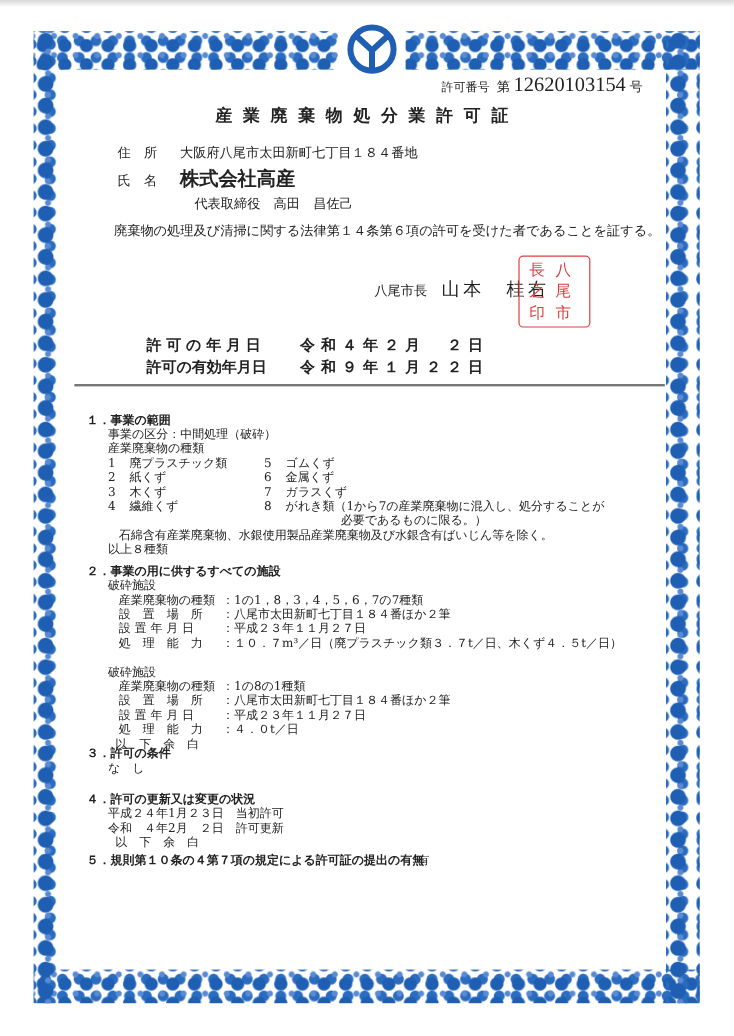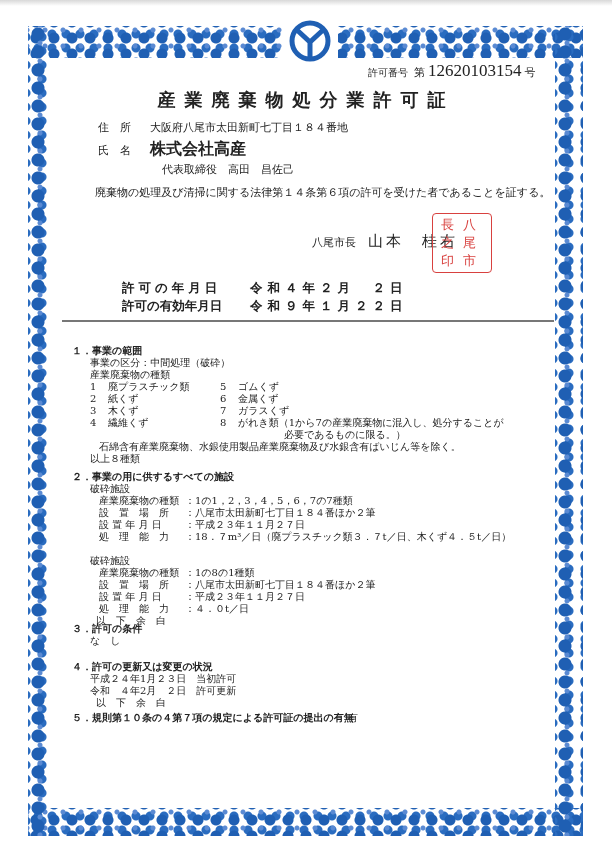--- a/index.html
+++ b/index.html
@@ -28,21 +28,21 @@
       radial-gradient(ellipse at 8px 6px, #2a6cc0 0 4px, transparent 5px) 6px 5px/16px 14px;
   }
   .logo-gap { position:absolute; left:282px; top:22px; width:56px; height:44px; background:#fff; }
   .logo { position:absolute; left:287px; top:18px; }
 
   .permit-no { position:absolute; left:368px; top:61px; font-size:11px; white-space:nowrap; }
   .permit-no .num { font-size:17px; font-family:"Liberation Serif", serif; margin:0 3px; }
   .permit-no .lbl { font-size:10px; margin-right:6px; }
 
   .title { position:absolute; left:0; width:612px; top:88px; text-align:center;
-    font-size:18px; font-weight:bold; letter-spacing:9px; font-family:"DejaVu Sans", sans-serif; }
+    font-size:14px; font-weight:bold; letter-spacing:9px; font-family:"DejaVu Sans", sans-serif; }
 
   .row { position:absolute; white-space:nowrap; font-size:11px; }
   .company { font-size:16px; font-weight:bold; font-family:"DejaVu Sans", sans-serif; }
   .mayor-name { font-size:15px; letter-spacing:3px; }
 
   .seal { position:absolute; left:432px; top:213px; width:58px; height:58px;
     border:1.5px solid #d8413f; border-radius:4px; }
   .seal .ch { position:absolute; color:#d8413f; font-size:13px; }
 
   .dates { font-weight:bold; font-size:12.5px; font-family:"DejaVu Sans", sans-serif; }
@@ -131,27 +131,27 @@
   </div>
   <div class="ind2">石綿含有産業廃棄物、水銀使用製品産業廃棄物及び水銀含有ばいじん等を除く。</div>
   <div class="ind1">以上８種類</div>
 </div>
 
 <div class="sec" style="top:451px;">
   <h4>２．事業の用に供するすべての施設</h4>
   <div class="ind1">破砕施設</div>
   <div class="fac">
     <span>産業廃棄物の種類</span>
-      <span>：1の1，2，3，4，5，6，7の7種類</span>
+      <span>：1の1，8，3，4，5，6，7の7種類</span>
     <span>設　置　場　所</span>
       <span>：八尾市太田新町七丁目１８４番ほか２筆</span>
     <span>設 置 年 月 日</span>
       <span>：平成２３年１１月２７日</span>
     <span>処　理　能　力</span>
-      <span>：18．７m³／日（廃プラスチック類３．７t／日、木くず４．５t／日）</span>
+      <span>：１０．７m³／日（廃プラスチック類３．７t／日、木くず４．５t／日）</span>
   </div>
   <div class="spacer"></div>
   <div class="ind1">破砕施設</div>
   <div class="fac">
     <span>産業廃棄物の種類</span>
       <span>：1の8の1種類</span>
     <span>設　置　場　所</span>
       <span>：八尾市太田新町七丁目１８４番ほか２筆</span>
     <span>設 置 年 月 日</span>
       <span>：平成２３年１１月２７日</span>

